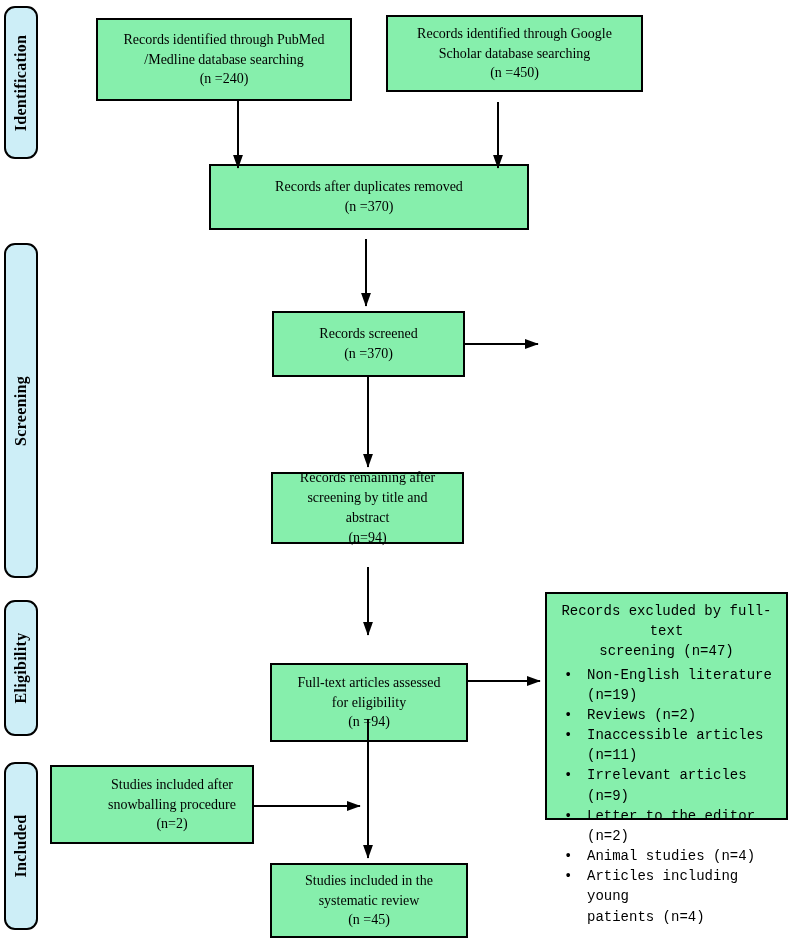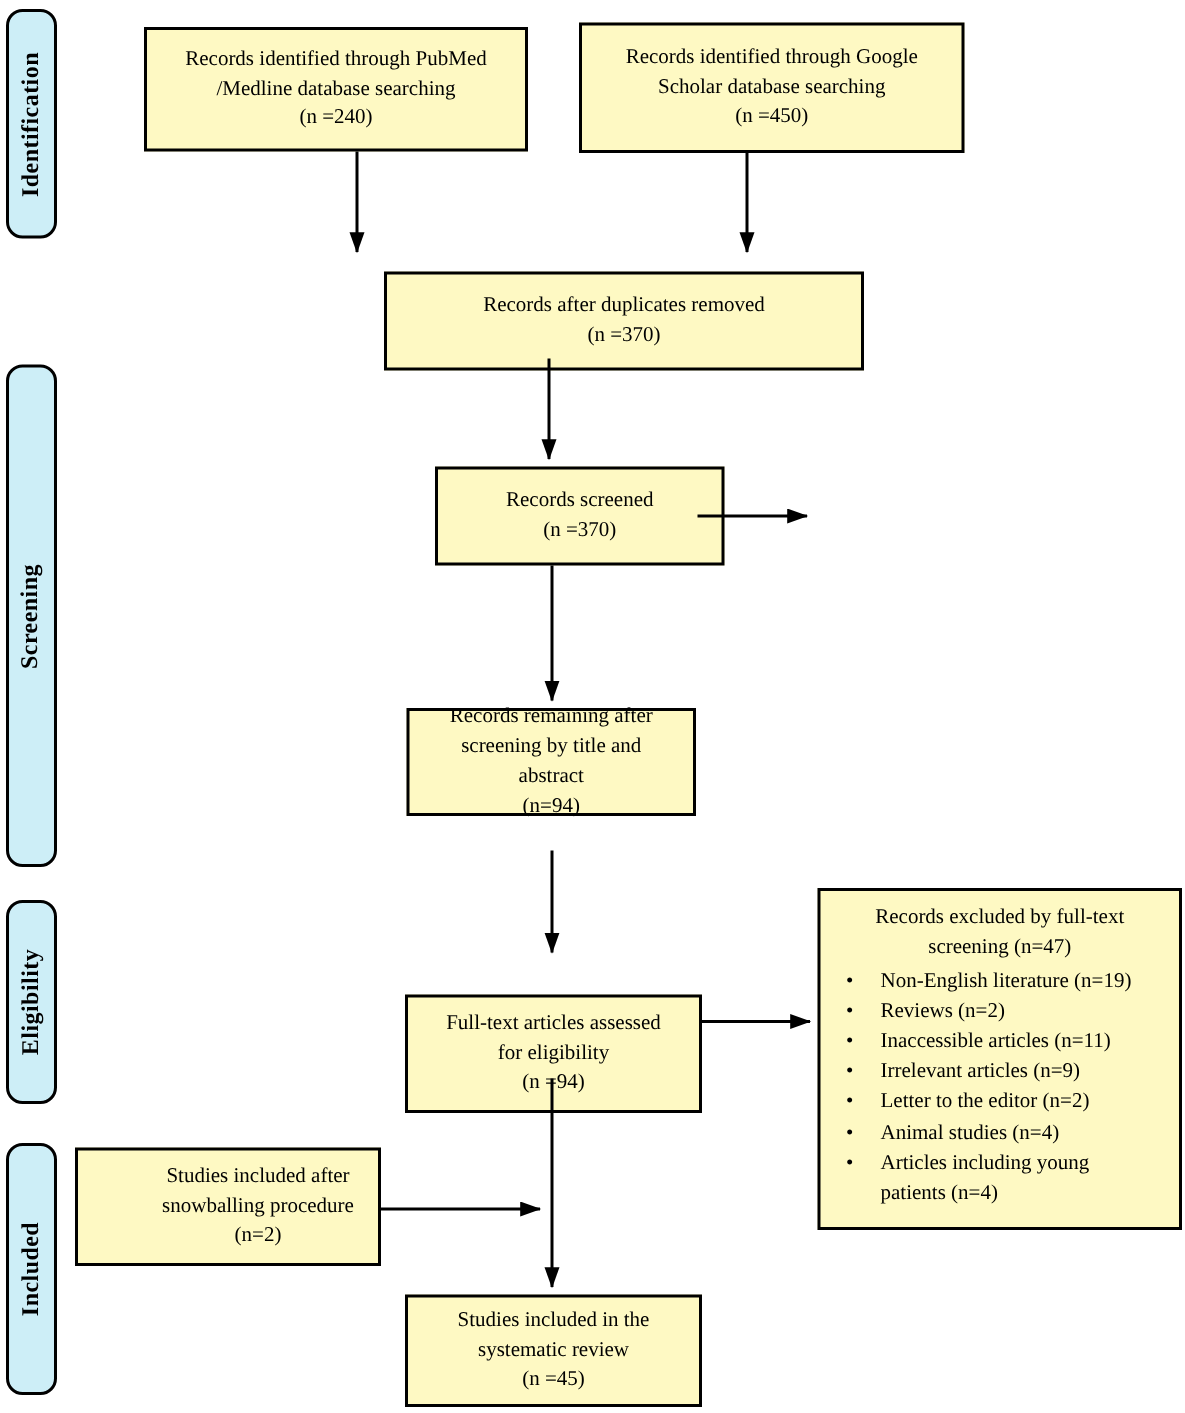--- a/index.html
+++ b/index.html
@@ -1,21 +1,21 @@
 <!DOCTYPE html>
 <html style="--sidebar-fill: #cdeef7; --border: #000000; --background: #ffffff;"><head>
 <meta charset="utf-8">
 <style>
   html,body { margin:0; padding:0; background:#fff; }
   .canvas {
     position:relative; width:790px; height:942px; background:var(--background,#fff);
     font-family:"Liberation Serif","DejaVu Serif",serif; color:#000; overflow:hidden;
   }
   .node {
-    position:absolute; box-sizing:border-box; background:#fef9c3;
+    position:absolute; box-sizing:border-box; background:#86efac;
     border:2px solid var(--border,#000);
     display:flex; align-items:center; justify-content:center;
     text-align:center; font-size:14px; line-height:1.42;
   }
   .node-text { white-space:pre-line; }
   .stage {
     position:absolute; box-sizing:border-box;
     background:var(--sidebar-fill,#cdeef7);
     border:2.5px solid var(--border,#000); border-radius:11px;
     display:flex; align-items:center; justify-content:center;
@@ -54,51 +54,51 @@
   <div class="stage" style="left:4px; top:762px; width:34px; height:168px;">
     <span class="stage-text">Included</span>
   </div>
 
   <div class="node" style="left:96px; top:18px; width:256px; height:83px;">
     <span class="node-text">Records identified through PubMed
 /Medline database searching
 (n =240)</span>
   </div>
 
-  <div class="node" style="left:386px; top:15px; width:257px; height:87px;">
+  <div class="node" style="left:386px; top:15px; width:257px; height:77px;">
     <span class="node-text">Records identified through Google
 Scholar database searching
 (n =450)</span>
   </div>
 
-  <div class="node" style="left:209px; top:181px; width:320px; height:66px;margin-left:47px;">
+  <div class="node" style="left:209px; top:164px; width:320px; height:66px;">
     <span class="node-text">Records after duplicates removed
 (n =370)</span>
   </div>
 
-  <div class="node" style="left:272px; top:311px; width:193px; height:66px;margin-left:18px;">
+  <div class="node" style="left:272px; top:311px; width:193px; height:66px;">
     <span class="node-text">Records screened
 (n =370)</span>
   </div>
 
 
   <div class="node" style="left:271px; top:472px; width:193px; height:72px;">
     <span class="node-text">Records remaining after
 screening by title and
 abstract
 (n=94)</span>
   </div>
 
   <div class="node" style="left:270px; top:640px; width:198px; height:79px;margin-top:23px;">
     <span class="node-text">Full-text articles assessed
 for eligibility
 (n =94)</span>
   </div>
 
-  <div class="node node-listbox" style="left:545px; top:592px; width:243px; height:228px;">
+  <div class="node node-listbox" style="left:545px; top:592px; width:243px; height:228px;font-family:Liberation Mono, monospace;">
     <div class="node-title">Records excluded by full-text
 screening (n=47)</div>
     <ul class="bullets">
       <li>Non-English literature (n=19)</li>
       <li>Reviews (n=2)</li>
       <li>Inaccessible articles (n=11)</li>
       <li>Irrelevant articles (n=9)</li>
       <li>Letter to the editor (n=2)</li>
       <li>Animal studies (n=4)</li>
       <li>Articles including young

